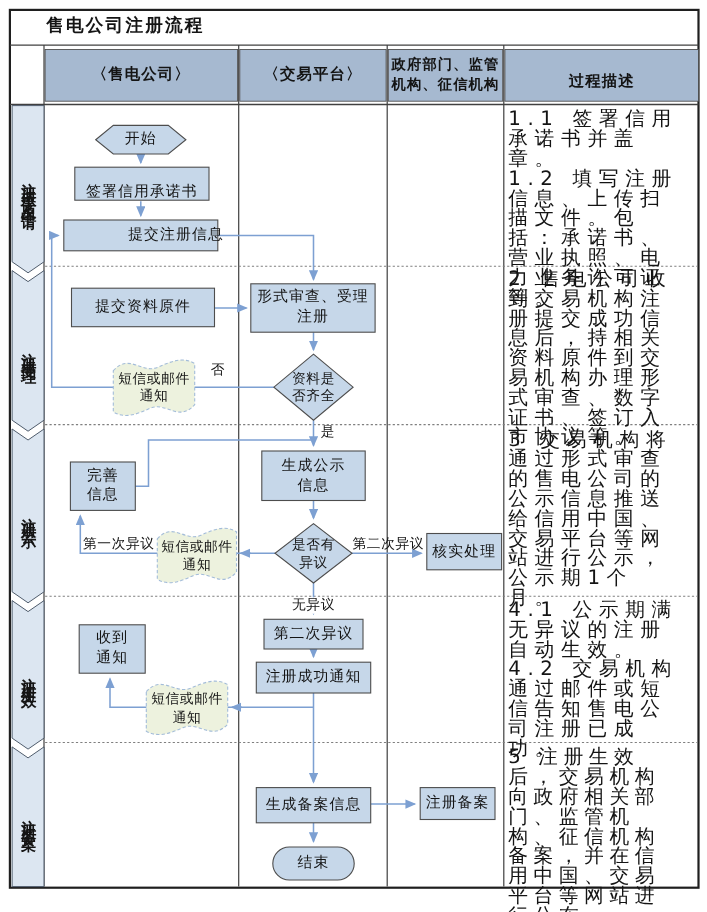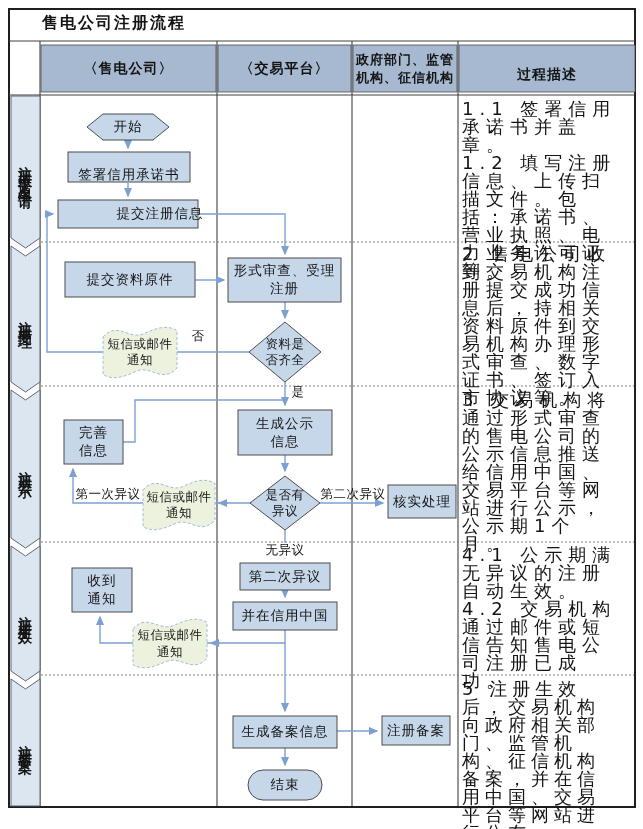--- a/index.html
+++ b/index.html
@@ -138,21 +138,21 @@
 <div class="txt node-text" style="left:64px;top:420px;width:59px;height:44px;">完善
 信息</div>
 <div class="txt node-text" style="left:238px;top:410px;width:94px;height:45px;">生成公示
 信息</div>
 <div class="txt small-node" style="left:250px;top:478px;width:70px;height:50px;">是否有
 异议</div>
 <div class="txt small-node" style="left:143px;top:480px;width:72px;height:50px;">短信或邮件
 通知</div>
 <div class="txt node-text" style="left:388px;top:485px;width:68px;height:33px;">核实处理</div>
 <div class="txt node-text" style="left:240px;top:563px;width:90px;height:27px;">第二次异议</div>
-<div class="txt node-text" style="left:233px;top:602px;width:104px;height:28px;">并在信用中国</div>
+<div class="txt node-text" style="left:233px;top:602px;width:104px;height:28px;">注册成功通知</div>
 <div class="txt node-text" style="left:72px;top:568px;width:60px;height:44px;">收到
 通知</div>
 <div class="txt small-node" style="left:133px;top:619px;width:74px;height:49px;">短信或邮件
 通知</div>
 <div class="txt node-text" style="left:233px;top:716px;width:104px;height:32px;">生成备案信息</div>
 <div class="txt node-text" style="left:382px;top:716px;width:68px;height:29px;">注册备案</div>
 <div class="txt node-text" style="left:248px;top:770px;width:74px;height:30px;">结束</div>
 
 <div class="txt edge-label" style="left:186px;top:328px;width:24px;height:16px;">否</div>
 <div class="txt edge-label" style="left:288px;top:385px;width:20px;height:15px;">是</div>

